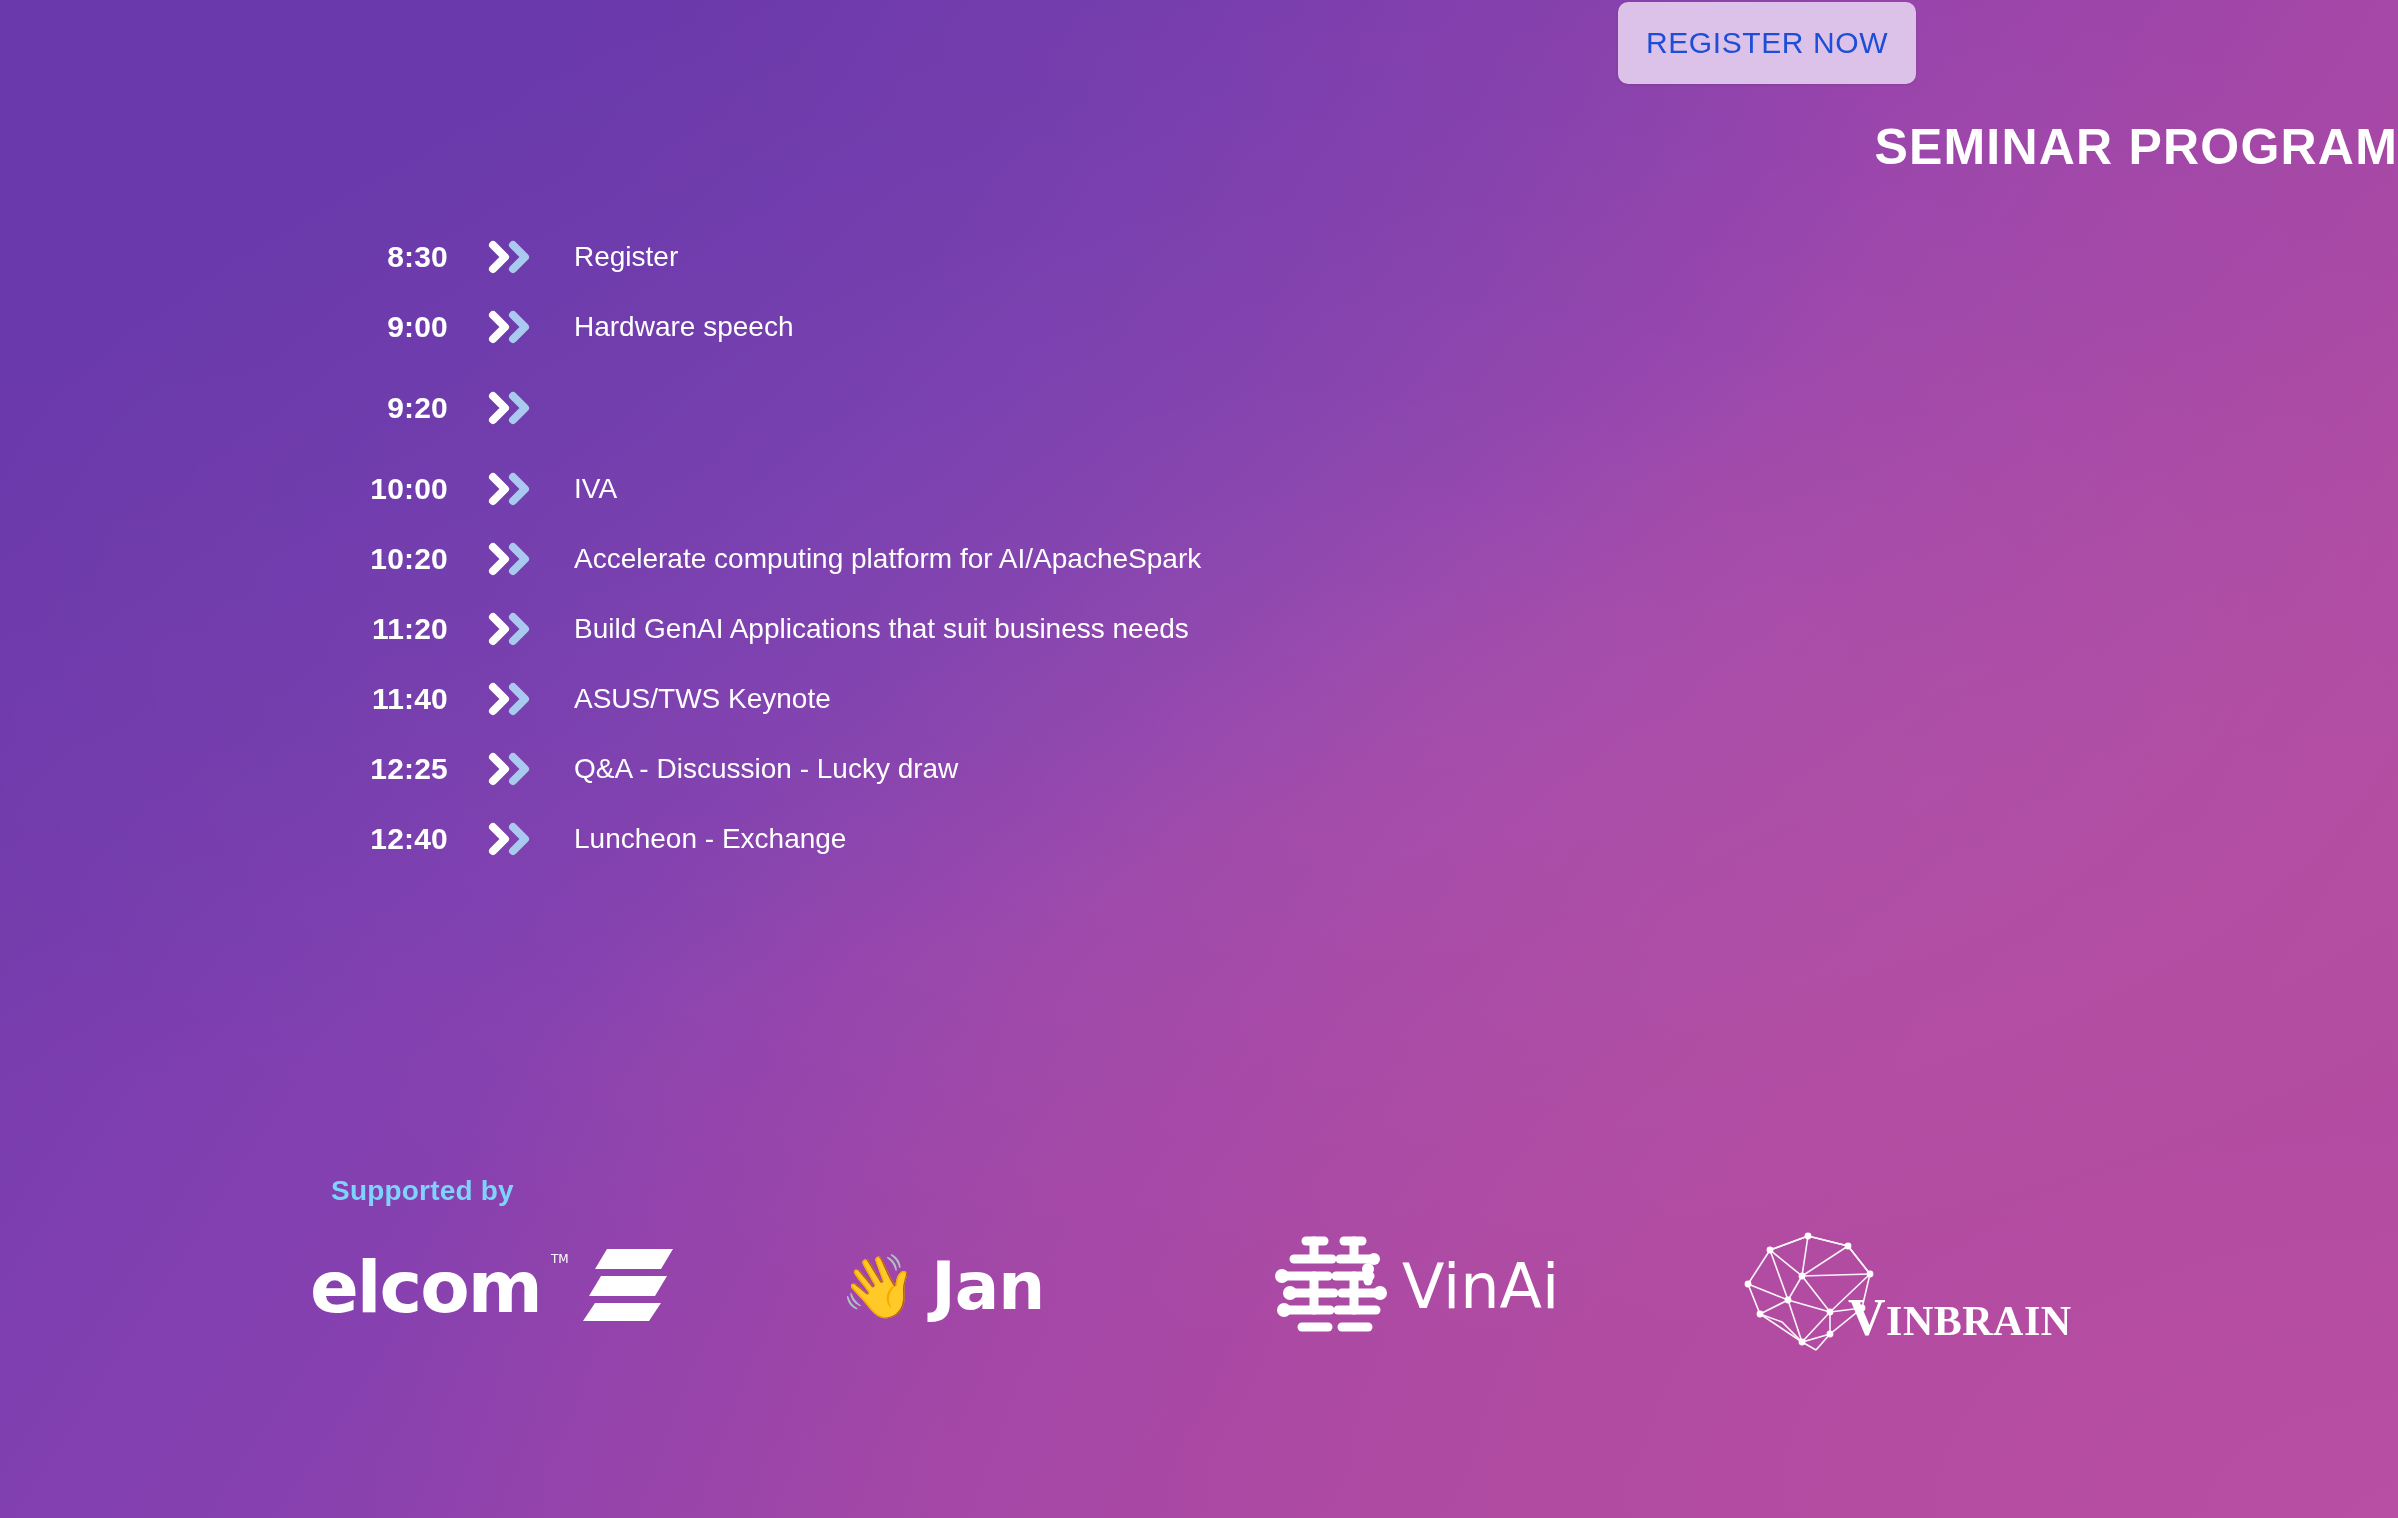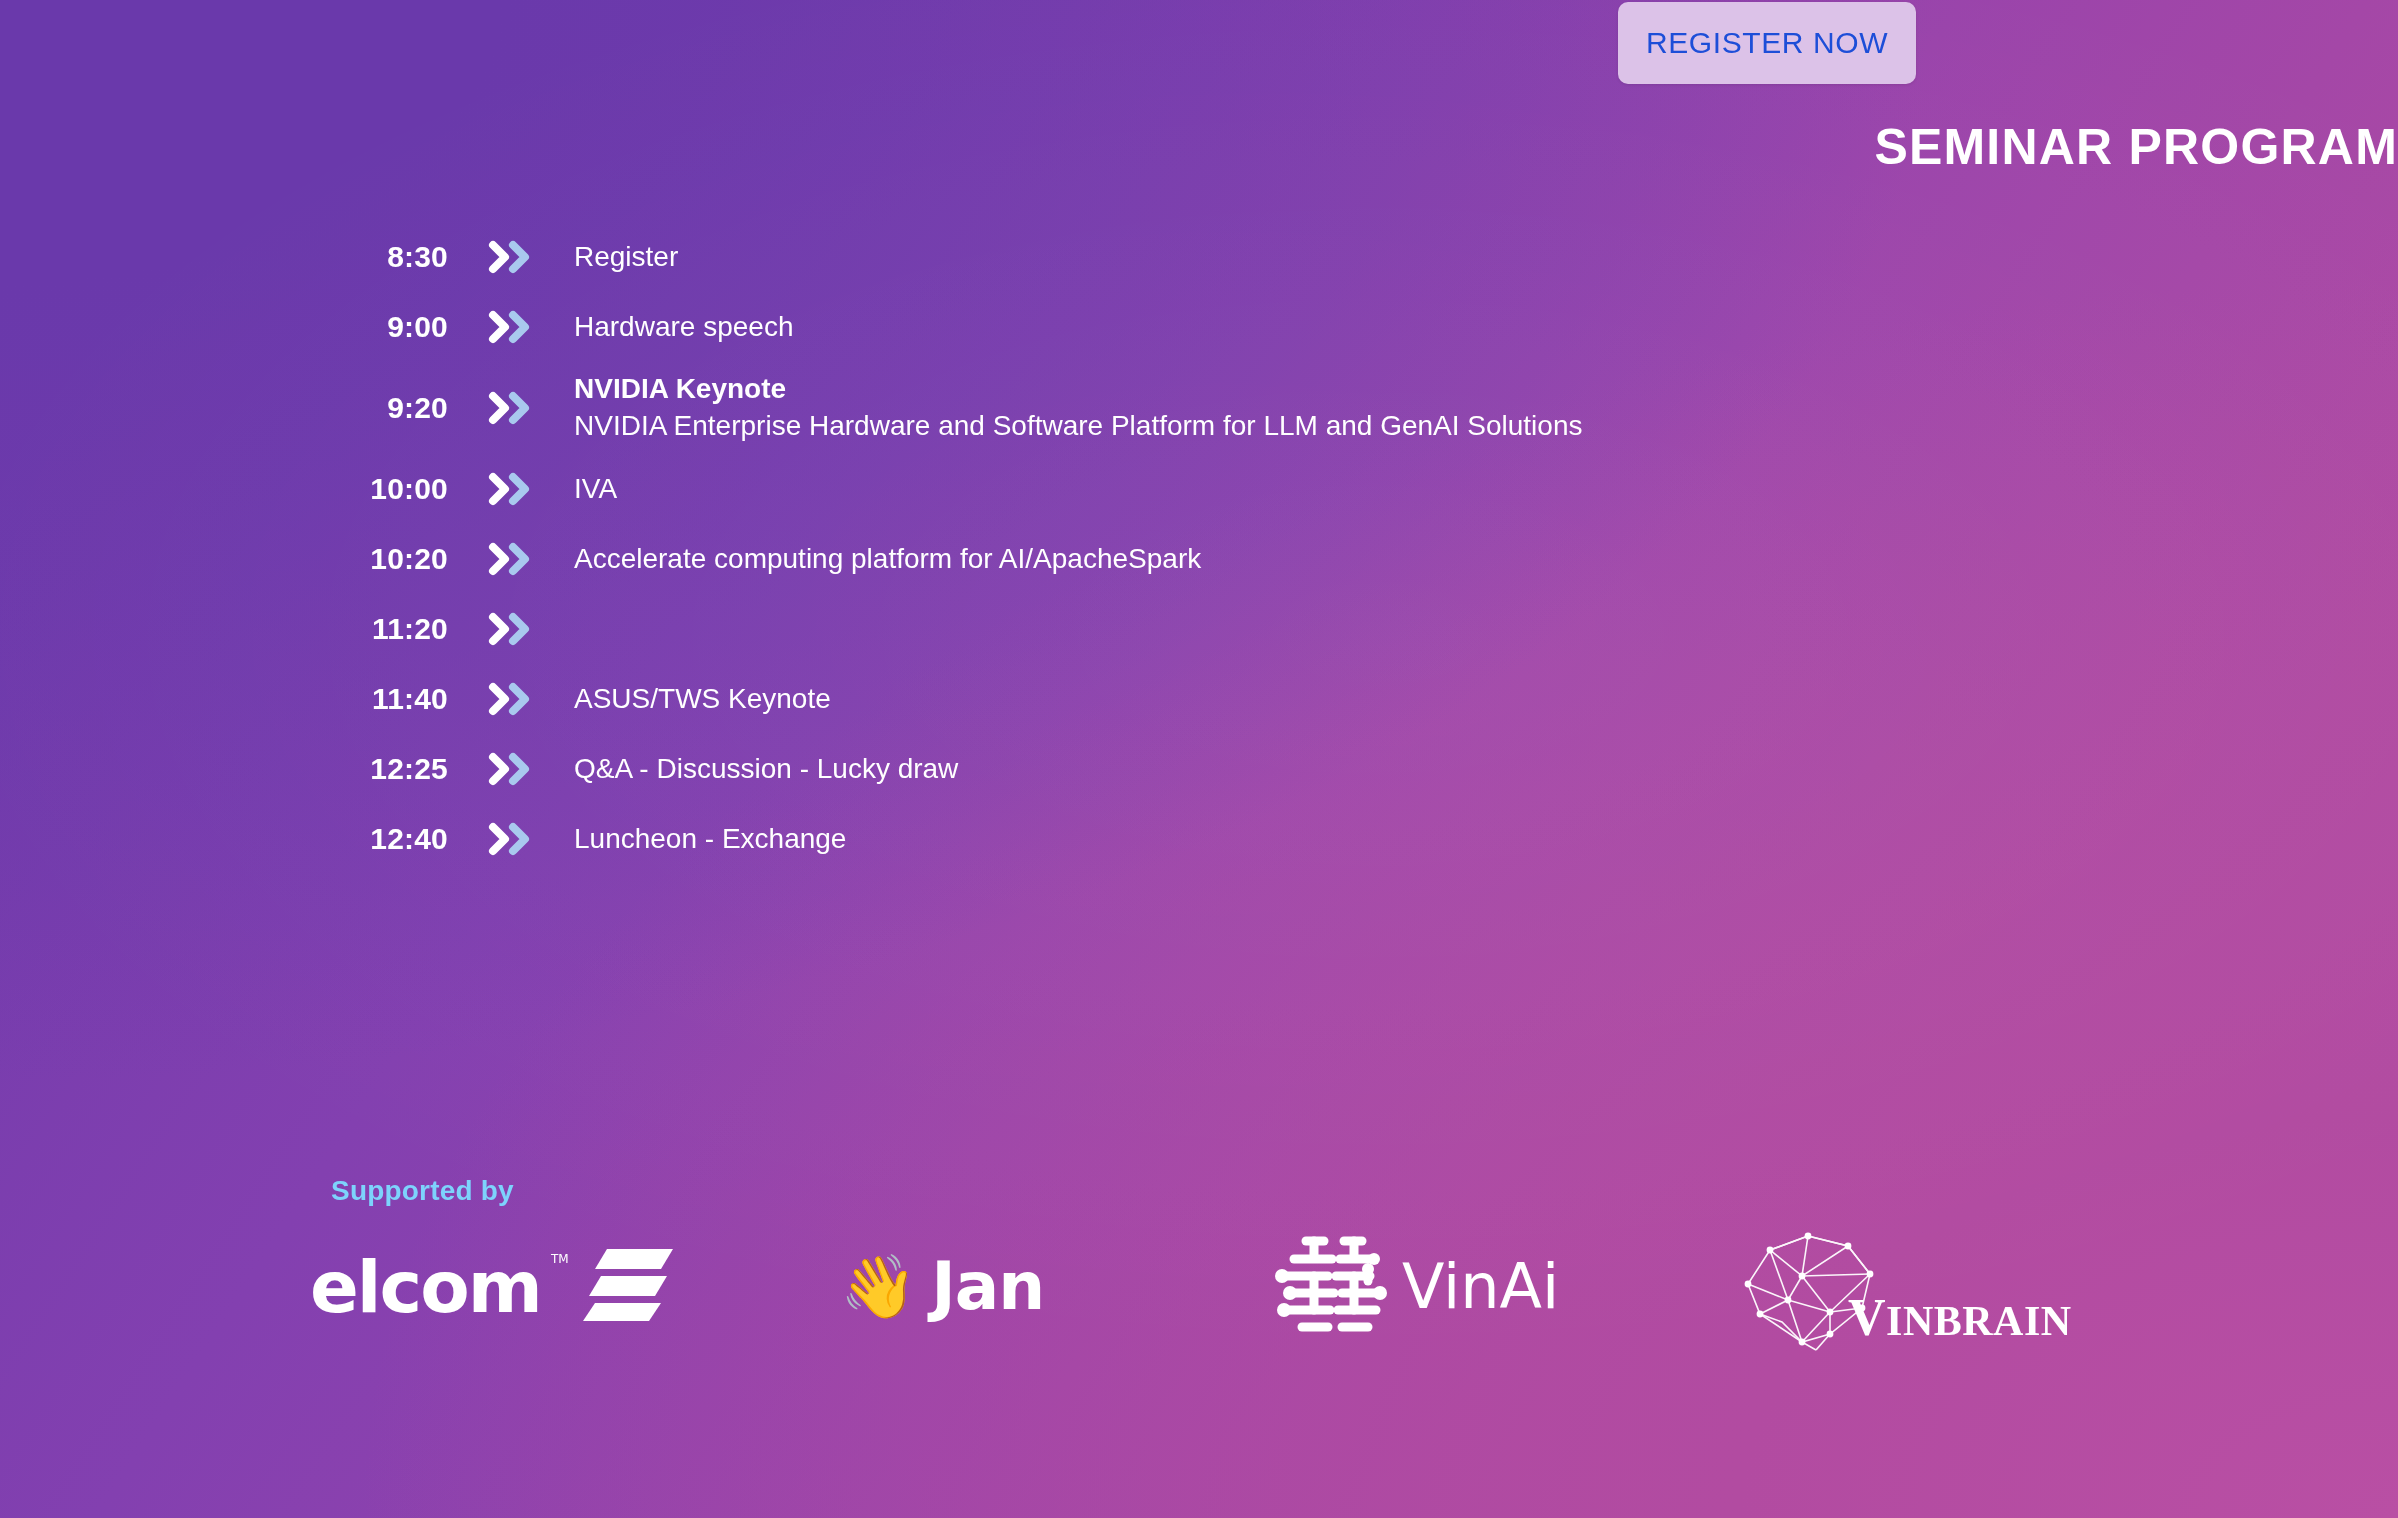--- a/index.html
+++ b/index.html
@@ -231,24 +231,20 @@
       <div class="desc"><span>Hardware speech</span></div>
     </div>
     <div class="sched-row tall">
       <div class="time">9:20</div>
       <div class="chev">
         <svg width="46" height="34" viewBox="0 0 46 34" aria-hidden="true">
           <path d="M6 5 L18 17 L6 29" fill="none" stroke="#ffffff" stroke-width="8" stroke-linecap="round" stroke-linejoin="round"></path>
           <path d="M26 5 L38 17 L26 29" fill="none" stroke="#a9c9ee" stroke-width="8" stroke-linecap="round" stroke-linejoin="round"></path>
         </svg>
       </div>
-      <div class="desc">
-        <span class="head">NVIDIA Keynote</span>
-        <span class="sub">NVIDIA Enterprise Hardware and Software Platform for LLM and GenAI Solutions</span>
-      </div>
     </div>
     <div class="sched-row">
       <div class="time">10:00</div>
       <div class="chev">
         <svg width="46" height="34" viewBox="0 0 46 34" aria-hidden="true">
           <path d="M6 5 L18 17 L6 29" fill="none" stroke="#ffffff" stroke-width="8" stroke-linecap="round" stroke-linejoin="round"></path>
           <path d="M26 5 L38 17 L26 29" fill="none" stroke="#a9c9ee" stroke-width="8" stroke-linecap="round" stroke-linejoin="round"></path>
         </svg>
       </div>
       <div class="desc"><span>IVA</span></div>
@@ -264,20 +260,21 @@
       <div class="desc"><span>Accelerate computing platform for AI/ApacheSpark</span></div>
     </div>
     <div class="sched-row">
       <div class="time">11:20</div>
       <div class="chev">
         <svg width="46" height="34" viewBox="0 0 46 34" aria-hidden="true">
           <path d="M6 5 L18 17 L6 29" fill="none" stroke="#ffffff" stroke-width="8" stroke-linecap="round" stroke-linejoin="round"></path>
           <path d="M26 5 L38 17 L26 29" fill="none" stroke="#a9c9ee" stroke-width="8" stroke-linecap="round" stroke-linejoin="round"></path>
         </svg>
       </div>
+      <div class="desc"><span>Build GenAI Applications that suit business needs</span></div>
     </div>
     <div class="sched-row">
       <div class="time">11:40</div>
       <div class="chev">
         <svg width="46" height="34" viewBox="0 0 46 34" aria-hidden="true">
           <path d="M6 5 L18 17 L6 29" fill="none" stroke="#ffffff" stroke-width="8" stroke-linecap="round" stroke-linejoin="round"></path>
           <path d="M26 5 L38 17 L26 29" fill="none" stroke="#a9c9ee" stroke-width="8" stroke-linecap="round" stroke-linejoin="round"></path>
         </svg>
       </div>
       <div class="desc"><span>ASUS/TWS Keynote</span></div>

